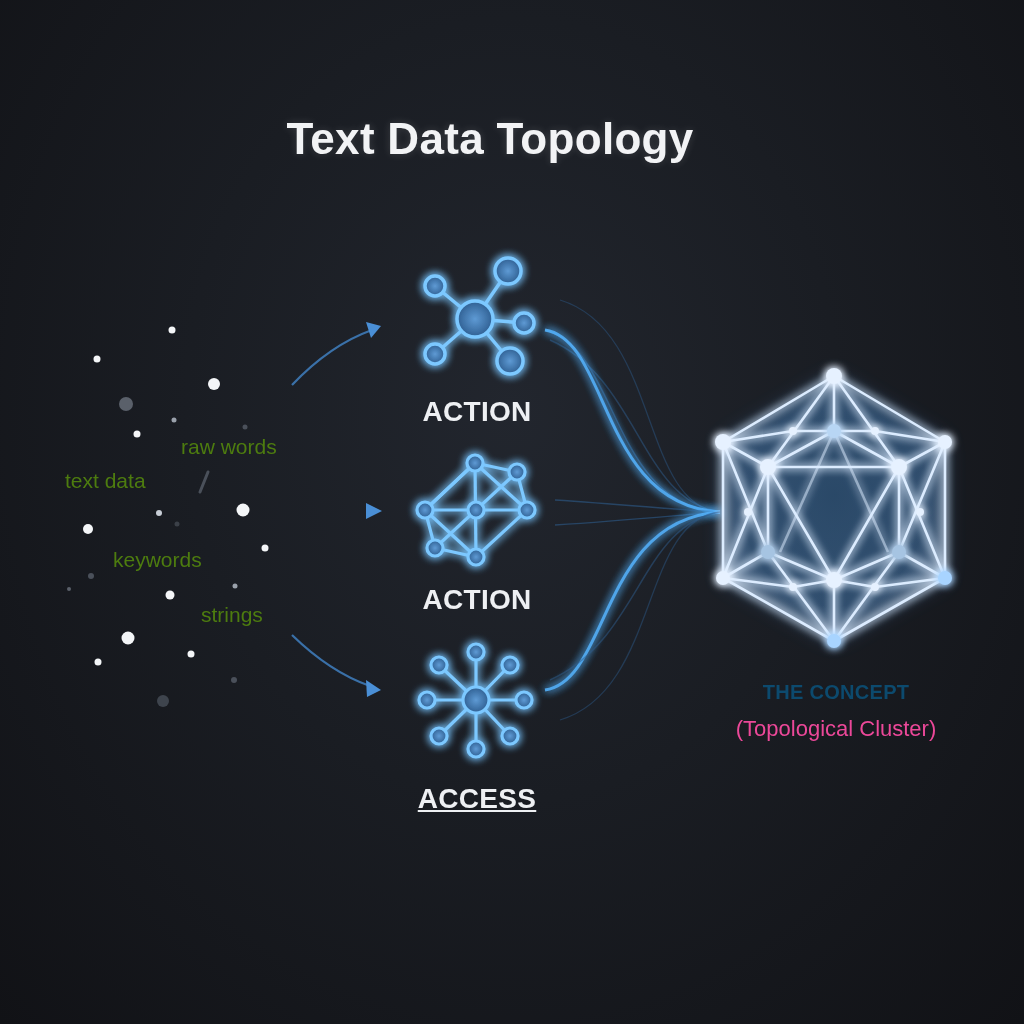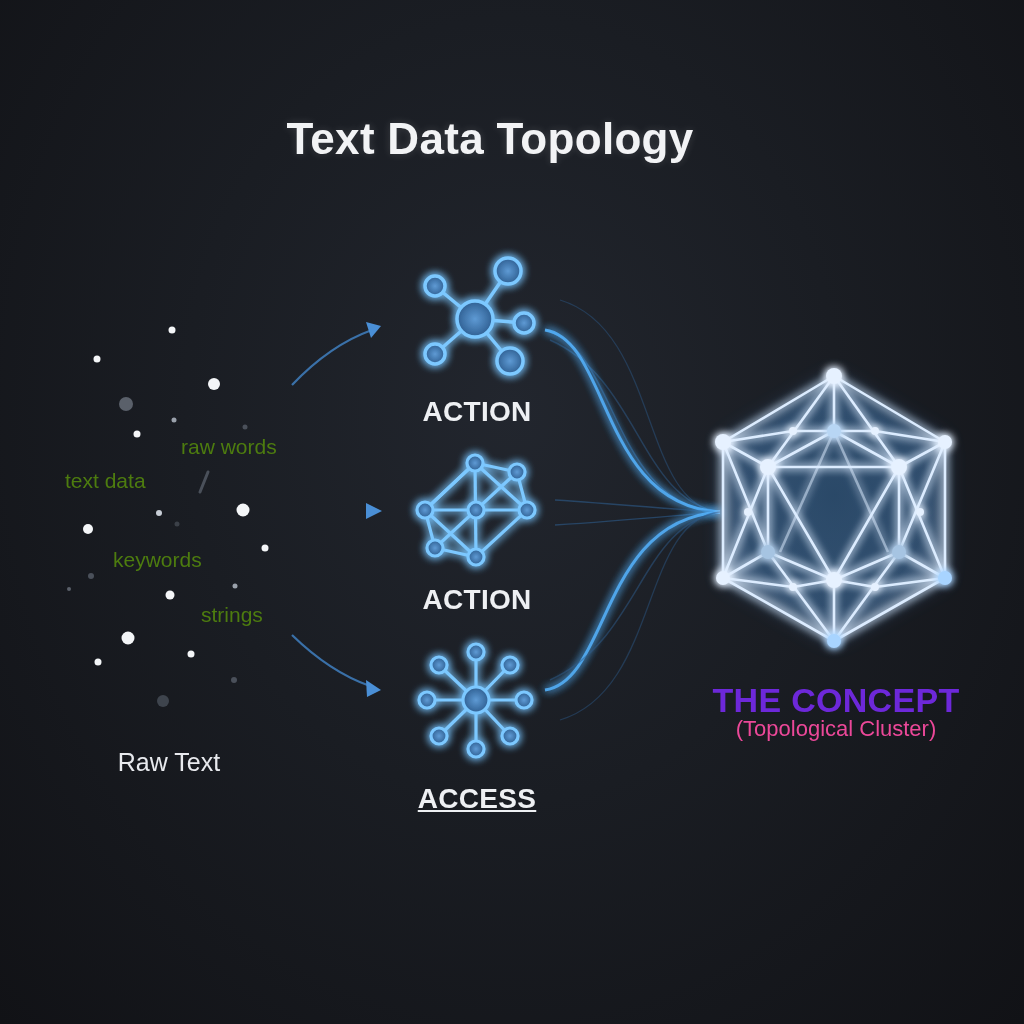--- a/index.html
+++ b/index.html
@@ -16,21 +16,21 @@
       text-shadow: 0 0 8px rgba(255,255,255,0.15);
       margin-left: 32px;
     }
     svg#art { position: absolute; left: 0; top: 0; }
     .frag-word { font-size: 21px; color: #4d7c0f; }
     .center-label {
       font-size: 28px; font-weight: 700; color: #eef0f3; text-align: center; width: 200px;
       letter-spacing: 0.3px;
     }
     .raw-label { font-size: 25px; color: #e8eaee; text-align: center; width: 220px; line-height: 32px; }
-    .concept-title { font-size: 34px; font-weight: 700; color: #6d28d9; text-align: center; width: 320px; letter-spacing: 0.3px; }
+    .concept-title { font-size: 20px; font-weight: 700; color: #0c4a6e; text-align: center; width: 320px; letter-spacing: 0.3px; }
     .concept-sub { font-size: 22px; color: #ec4899; text-align: center; width: 320px; }
   </style>
 </head>
 <body>
 
 <div id="title" class="abs">Text Data Topology</div>
 
 <svg id="art" width="1024" height="1024" viewBox="0 0 1024 1024">
   <defs>
     <filter id="glow" x="-50%" y="-50%" width="200%" height="200%">
@@ -214,21 +214,20 @@
     </g>
   </g>
 </svg>
 
 <div class="abs frag-word" style="left:181px; top:435px;">raw words</div>
 <div class="abs frag-word" style="left:65px; top:469px;">text data</div>
 <div class="abs frag-word" style="left:113px; top:548px;">keywords</div>
 <div class="abs frag-word" style="left:201px; top:603px;">strings</div>
 
 <div class="abs raw-label" style="left:59px; top:746px;">
-  <div>Raw Text</div>
 </div>
 
 <div class="abs center-label" style="left:377px; top:396px;">ACTION</div>
 <div class="abs center-label" style="left:377px; top:584px;">ACTION</div>
 <div class="abs center-label" style="left:377px; top:783px;text-decoration:underline;">ACCESS</div>
 
 <div class="abs concept-title" style="left:676px; top:681px;">THE CONCEPT</div>
 <div class="abs concept-sub" style="left:676px; top:716px;">(Topological Cluster)</div>
 
 </body></html>

